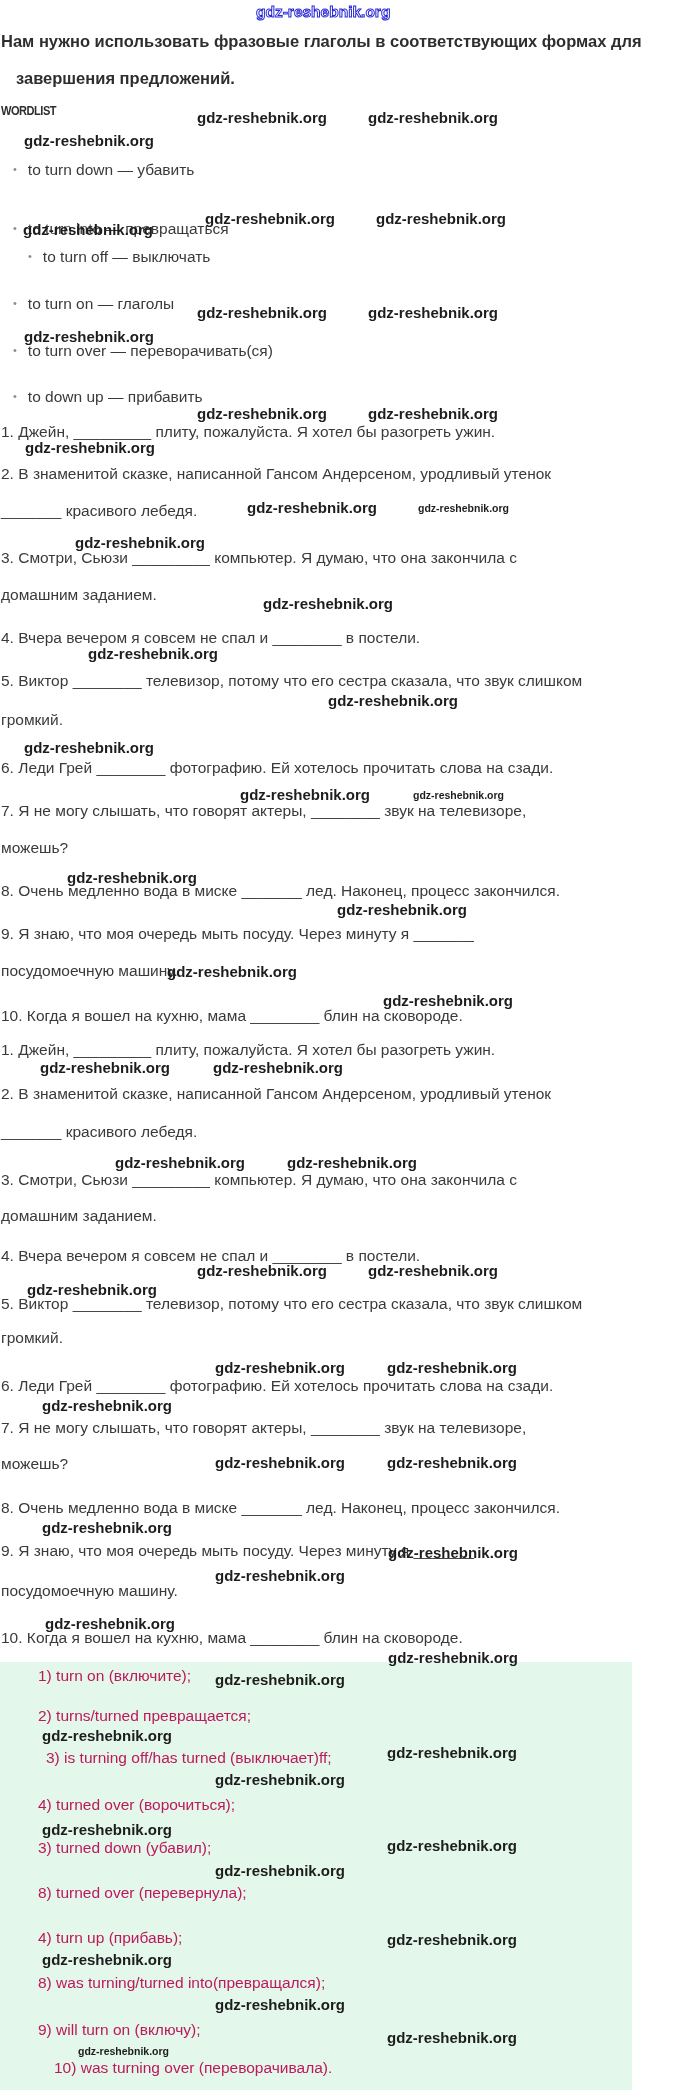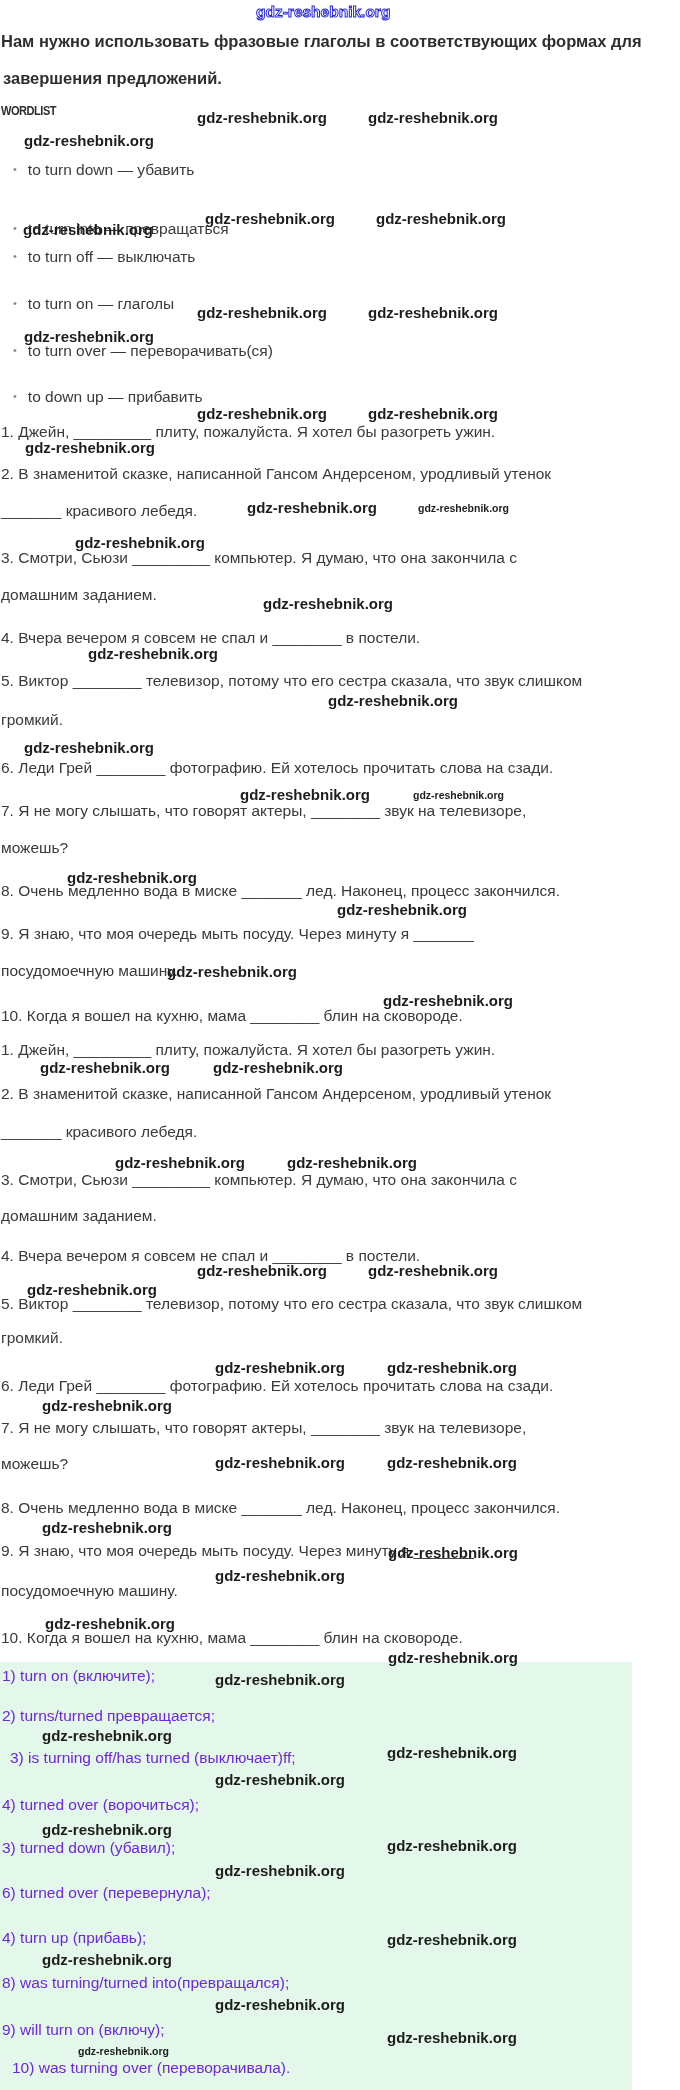--- a/index.html
+++ b/index.html
@@ -7,44 +7,44 @@
         font-family:"Liberation Sans", sans-serif;color:#3a3a3a;}
   .t{position:absolute;white-space:nowrap;line-height:1.2;}
   .line{font-size:15.5px;color:#3a3a3a;}
   .intro{font-size:16.5px;font-weight:700;color:#2e2e2e;}
   .wl-title{font-size:13.5px;font-weight:700;color:#2e2e2e;letter-spacing:-0.6px;transform:scaleX(.82);transform-origin:left top;}
   .li{font-size:15.5px;color:#3a3a3a;}
   .dot{color:#8a8a8a;font-size:11px;vertical-align:2px;margin-right:11px;}
   .wm{font-size:15px;font-weight:600;color:#1d1d1d;}
   .wm-sm{font-size:10.5px;font-weight:600;color:#1d1d1d;}
   .wm-top{font-size:15.5px;font-weight:700;color:#ffffff;-webkit-text-stroke:1px #2727d6;}
-  .ans{font-size:15.5px;color:#6d28d9;}
+  .ans{font-size:15.5px;color:#be185d;margin-left:36px;}
   .green{position:absolute;left:0;top:1662px;width:632px;height:428px;background:#e3f7ea;}
 </style>
 </head>
 <body>
 
 <div class="page">
 
   <div class="green"></div>
 
   <span class="t wm-top" style="left:256px;top:3px">gdz-reshebnik.org</span>
   <div class="t intro" style="left:1px;top:32px">Нам нужно использовать фразовые глаголы в соответствующих формах для</div>
-  <div class="t intro" style="left:3px;top:69px">завершения предложений.</div>
+  <div class="t intro" style="left:16px;top:69px">завершения предложений.</div>
   <div class="t wl-title" style="left:1px;top:103px">WORDLIST</div>
   <span class="t wm" style="left:197px;top:109px">gdz-reshebnik.org</span>
   <span class="t wm" style="left:368px;top:109px">gdz-reshebnik.org</span>
   <span class="t wm" style="left:24px;top:132px">gdz-reshebnik.org</span>
 
   <div class="t li" style="left:13px;top:161px"><span class="dot">•</span><span>to turn down — убавить</span></div>
   <div class="t li" style="left:13px;top:220px"><span class="dot">•</span><span>to turn into — превращаться</span></div>
   <span class="t wm" style="left:205px;top:210px">gdz-reshebnik.org</span>
   <span class="t wm" style="left:376px;top:210px">gdz-reshebnik.org</span>
   <span class="t wm" style="left:23px;top:221px">gdz-reshebnik.org</span>
-  <div class="t li" style="left:13px;top:248px"><span class="dot">•</span><span>to turn off — выключать</span></div>
+  <div class="t li" style="left:28px;top:248px"><span class="dot">•</span><span>to turn off — выключать</span></div>
   <div class="t li" style="left:13px;top:295px"><span class="dot">•</span><span>to turn on — глаголы</span></div>
   <span class="t wm" style="left:197px;top:304px">gdz-reshebnik.org</span>
   <span class="t wm" style="left:368px;top:304px">gdz-reshebnik.org</span>
   <span class="t wm" style="left:24px;top:328px">gdz-reshebnik.org</span>
   <div class="t li" style="left:13px;top:342px"><span class="dot">•</span><span>to turn over — переворачивать(ся)</span></div>
   <div class="t li" style="left:13px;top:388px"><span class="dot">•</span><span>to down up — прибавить</span></div>
   <span class="t wm" style="left:197px;top:405px">gdz-reshebnik.org</span>
   <span class="t wm" style="left:368px;top:405px">gdz-reshebnik.org</span>
 
   <div class="t line" style="left:1px;top:423px">1. Джейн, _________ плиту, пожалуйста. Я хотел бы разогреть ужин.</div>
@@ -115,24 +115,24 @@
   <div class="t ans" style="left:2px;top:1707px">2) turns/turned превращается;</div>
   <span class="t wm" style="left:42px;top:1727px">gdz-reshebnik.org</span>
   <div class="t ans" style="left:10px;top:1749px">3) is turning off/has turned (выключает)ff;</div>
   <span class="t wm" style="left:387px;top:1744px">gdz-reshebnik.org</span>
   <span class="t wm" style="left:215px;top:1771px">gdz-reshebnik.org</span>
   <div class="t ans" style="left:2px;top:1796px">4) turned over (ворочиться);</div>
   <span class="t wm" style="left:42px;top:1821px">gdz-reshebnik.org</span>
   <div class="t ans" style="left:2px;top:1839px">3) turned down (убавил);</div>
   <span class="t wm" style="left:387px;top:1837px">gdz-reshebnik.org</span>
   <span class="t wm" style="left:215px;top:1862px">gdz-reshebnik.org</span>
-  <div class="t ans" style="left:2px;top:1884px">6) turned over (перевернула);</div>
+  <div class="t ans" style="left:2px;top:1884px">8) turned over (перевернула);</div>
   <div class="t ans" style="left:2px;top:1929px">4) turn up (прибавь);</div>
   <span class="t wm" style="left:387px;top:1931px">gdz-reshebnik.org</span>
   <span class="t wm" style="left:42px;top:1951px">gdz-reshebnik.org</span>
   <div class="t ans" style="left:2px;top:1974px">8) was turning/turned into(превращался);</div>
   <span class="t wm" style="left:215px;top:1996px">gdz-reshebnik.org</span>
   <div class="t ans" style="left:2px;top:2021px">9) will turn on (включу);</div>
   <span class="t wm" style="left:387px;top:2029px">gdz-reshebnik.org</span>
   <span class="t wm-sm" style="left:78px;top:2045px">gdz-reshebnik.org</span>
-  <div class="t ans" style="left:12px;top:2059px">10) was turning over (переворачивала).</div>
+  <div class="t ans" style="left:18px;top:2059px">10) was turning over (переворачивала).</div>
 
 </div>
 
 </body></html>

